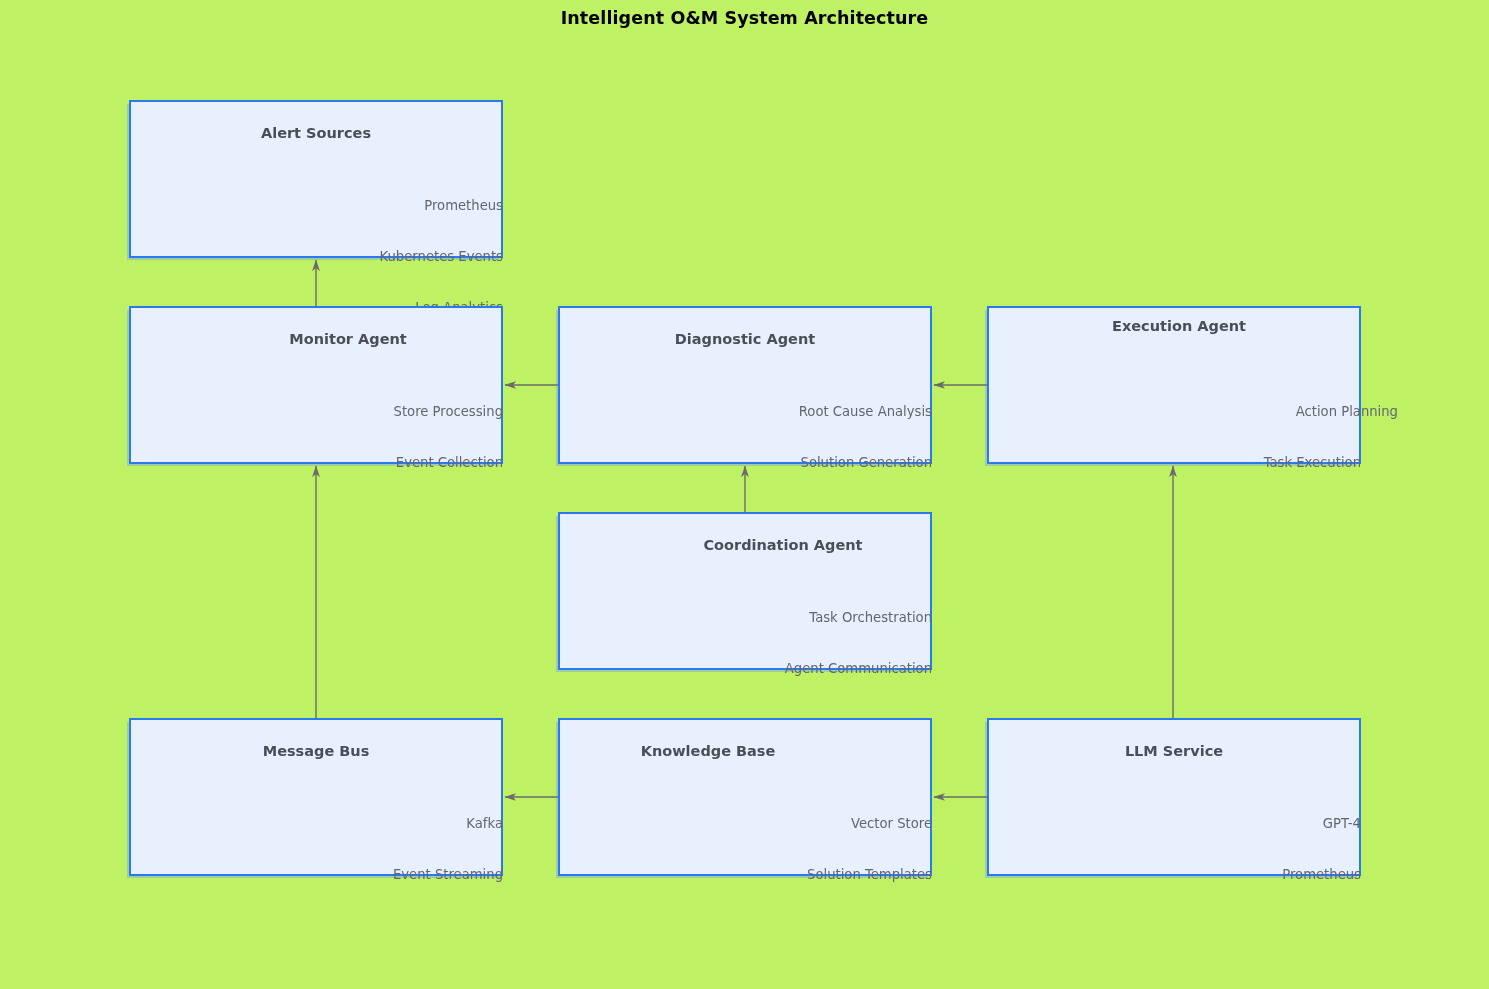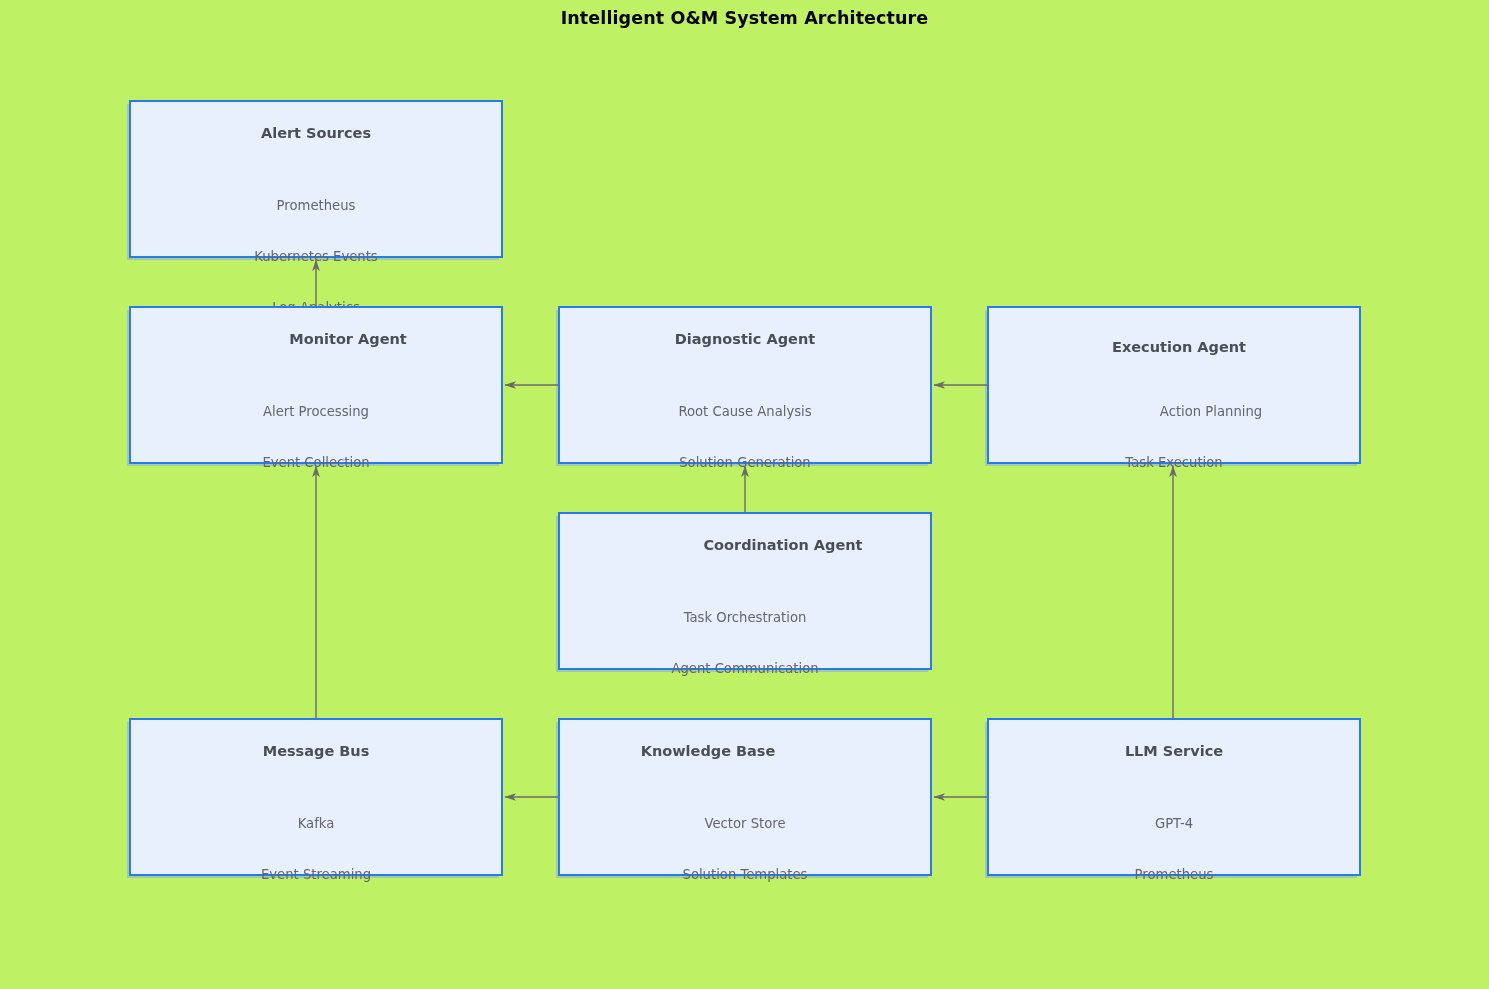--- a/index.html
+++ b/index.html
@@ -45,21 +45,21 @@
     text-align: center;
     font-size: 14.5px;
     font-weight: bold;
     color: #4a4f57;
     white-space: nowrap;
   }
   .node-item {
     position: absolute;
     left: 0;
     width: 100%;
-    text-align: center;
+    text-align: right;
     font-size: 13.2px;
     font-weight: normal;
     color: #63666d;
     white-space: nowrap;
   }
   #edge-layer {
     position: absolute;
     left: 0;
     top: 0;
     width: 1489px;
@@ -75,28 +75,28 @@
   <div id="diagram-title">Intelligent O&amp;M System Architecture</div>
 
   <div id="node-layer">
       <div class="node" style="left: 129px; top: 100px; width: 374px; height: 158px;"></div>
       <div class="node-title" style="left: 129px; top: 125px; width: 374px;">Alert Sources</div>
       <div class="node-item" style="left: 129px; top: 198px; width: 374px;">Prometheus</div>
       <div class="node-item" style="left: 129px; top: 249px; width: 374px;">Kubernetes Events</div>
       <div class="node-item" style="left: 129px; top: 300px; width: 374px;">Log Analytics</div>
       <div class="node" style="left: 129px; top: 306px; width: 374px; height: 158px;"></div>
       <div class="node-title" style="left: 129px; top: 331px; width: 438px;">Monitor Agent</div>
-      <div class="node-item" style="left: 129px; top: 404px; width: 374px;">Alert Processing</div>
+      <div class="node-item" style="left: 129px; top: 404px; width: 374px;">Store Processing</div>
       <div class="node-item" style="left: 129px; top: 455px; width: 374px;">Event Collection</div>
       <div class="node" style="left: 558px; top: 306px; width: 374px; height: 158px;"></div>
       <div class="node-title" style="left: 558px; top: 331px; width: 374px;">Diagnostic Agent</div>
       <div class="node-item" style="left: 558px; top: 404px; width: 374px;">Root Cause Analysis</div>
       <div class="node-item" style="left: 558px; top: 455px; width: 374px;">Solution Generation</div>
       <div class="node" style="left: 987px; top: 306px; width: 374px; height: 158px;"></div>
-      <div class="node-title" style="left: 987px; top: 339px; width: 384px;">Execution Agent</div>
+      <div class="node-title" style="left: 987px; top: 318px; width: 384px;">Execution Agent</div>
       <div class="node-item" style="left: 987px; top: 404px; width: 374px; margin-left: 37px;">Action Planning</div>
       <div class="node-item" style="left: 987px; top: 455px; width: 374px;">Task Execution</div>
       <div class="node" style="left: 558px; top: 512px; width: 374px; height: 158px;"></div>
       <div class="node-title" style="left: 558px; top: 537px; width: 374px; padding-left: 38px;">Coordination Agent</div>
       <div class="node-item" style="left: 558px; top: 610px; width: 374px;">Task Orchestration</div>
       <div class="node-item" style="left: 558px; top: 661px; width: 374px;">Agent Communication</div>
       <div class="node" style="left: 129px; top: 718px; width: 374px; height: 158px;"></div>
       <div class="node-title" style="left: 129px; top: 743px; width: 374px;">Message Bus</div>
       <div class="node-item" style="left: 129px; top: 816px; width: 374px;">Kafka</div>
       <div class="node-item" style="left: 129px; top: 867px; width: 374px;">Event Streaming</div>

